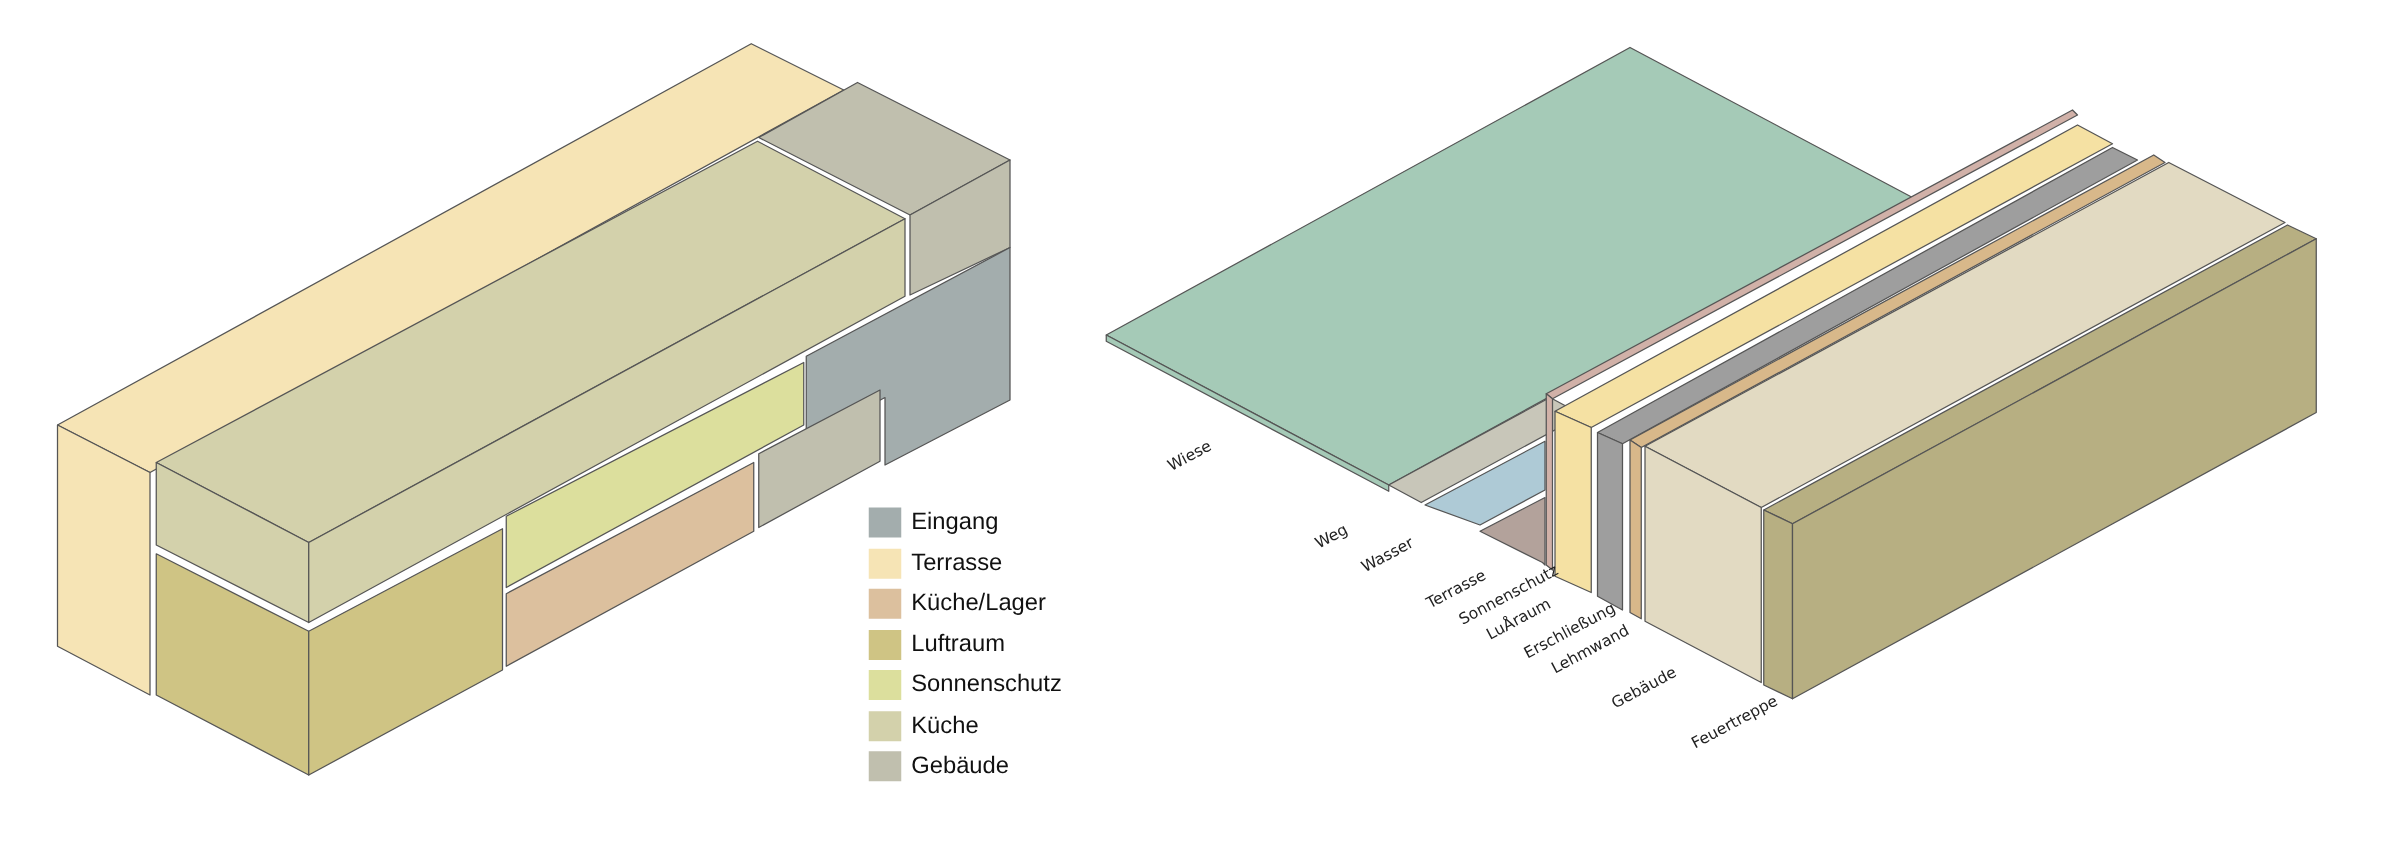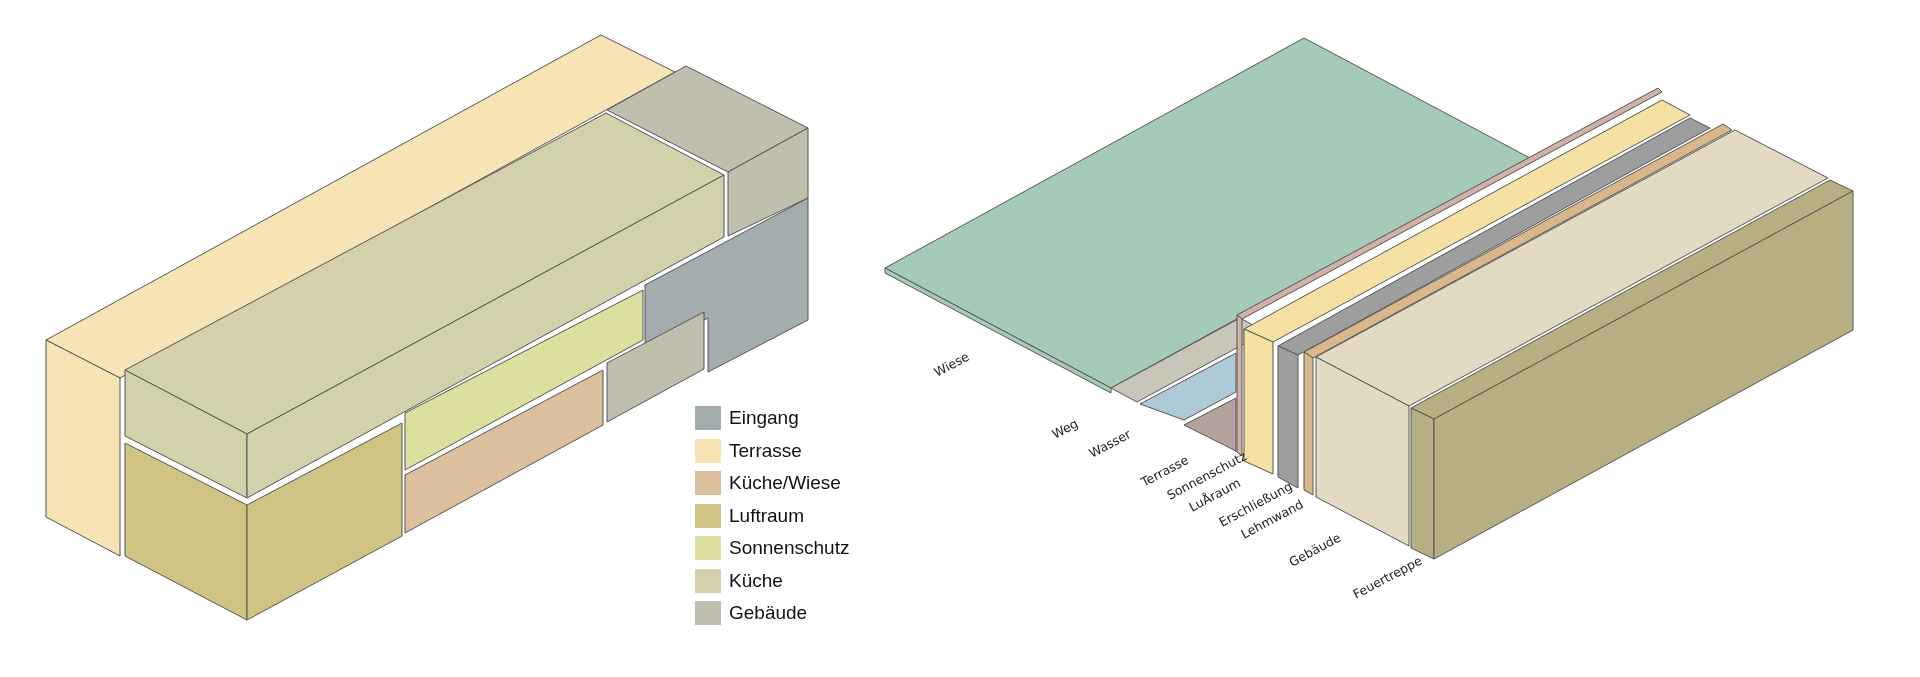--- a/index.html
+++ b/index.html
@@ -91,21 +91,21 @@
   <div class="legend-item">
     <span class="swatch" style="background: rgb(163, 173, 173);"></span>
     <span class="legend-label">Eingang</span>
   </div>
   <div class="legend-item">
     <span class="swatch" style="background: rgb(246, 228, 181);"></span>
     <span class="legend-label">Terrasse</span>
   </div>
   <div class="legend-item">
     <span class="swatch" style="background: rgb(220, 192, 158);"></span>
-    <span class="legend-label">Küche/Wiese</span>
+    <span class="legend-label">Küche/Lager</span>
   </div>
   <div class="legend-item">
     <span class="swatch" style="background: rgb(207, 196, 132);"></span>
     <span class="legend-label">Luftraum</span>
   </div>
   <div class="legend-item">
     <span class="swatch" style="background: rgb(220, 223, 157);"></span>
     <span class="legend-label">Sonnenschutz</span>
   </div>
   <div class="legend-item">

